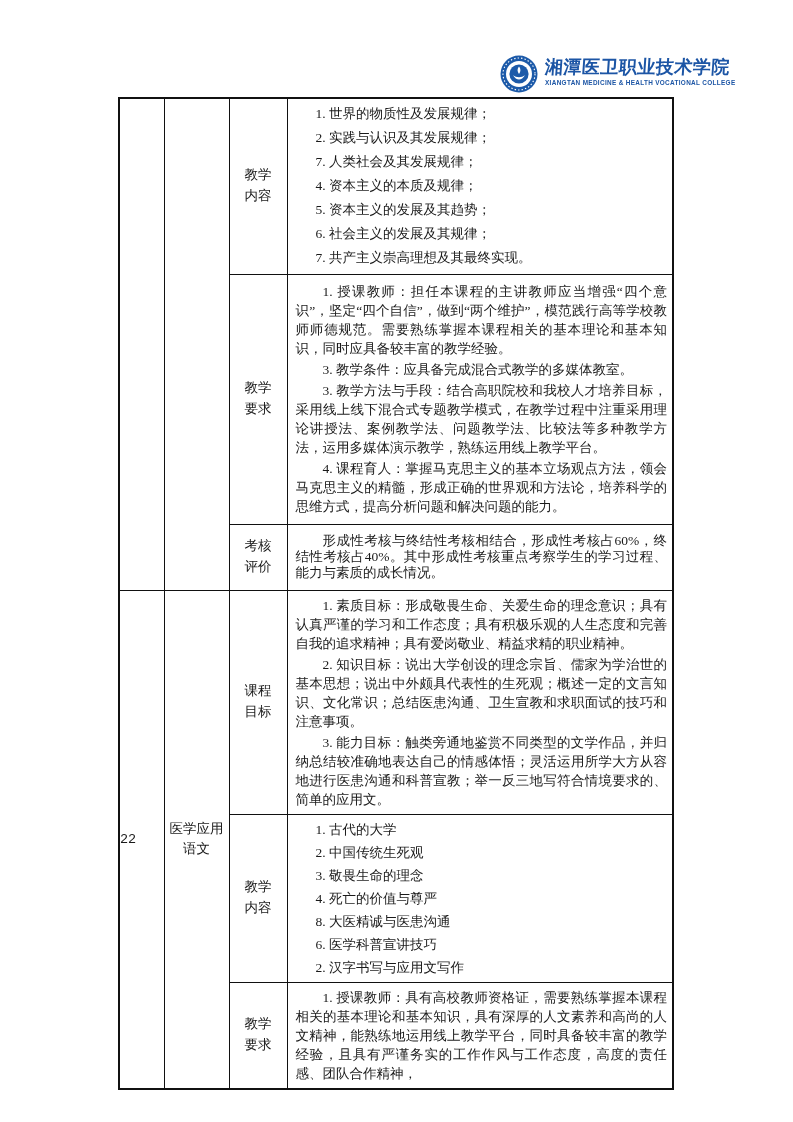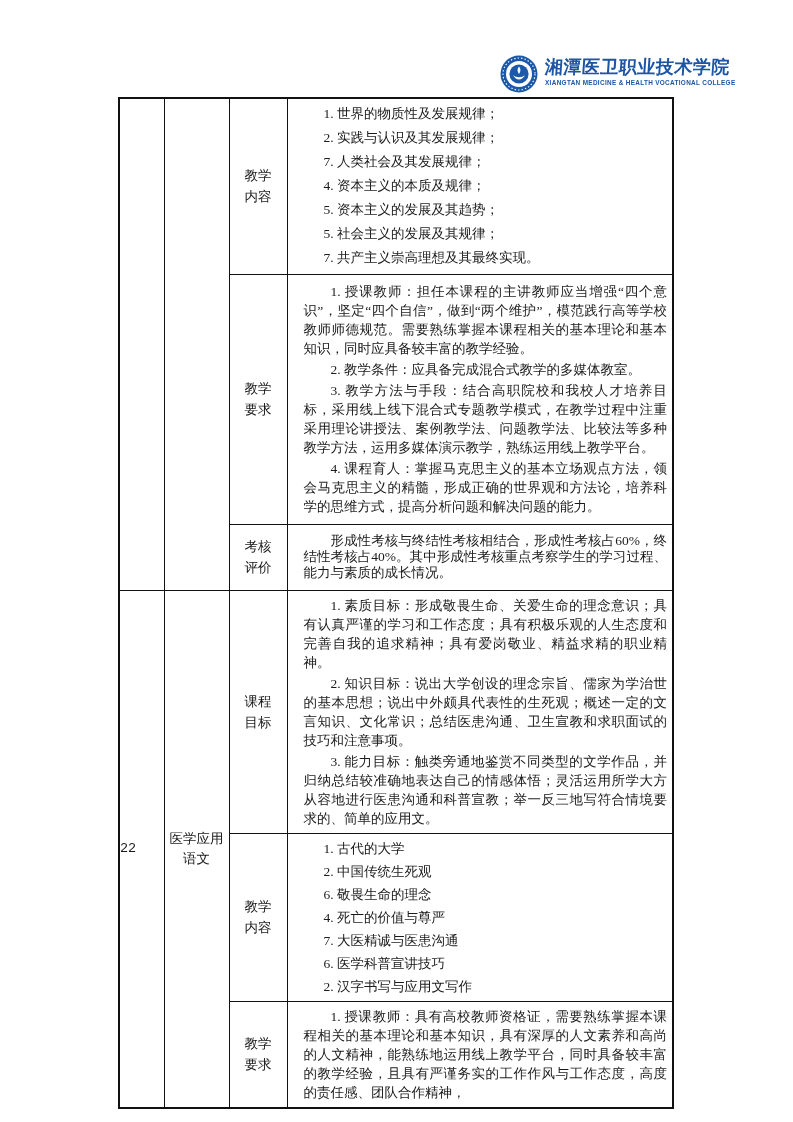--- a/index.html
+++ b/index.html
@@ -56,23 +56,23 @@
   table.syllabus td {
     border: 1px solid #111;
     font-size: 13.5px;
     vertical-align: middle;
   }
   td.num-cell {
     font-family: Liberation Mono, monospace;
     font-size: 13px;
   }
   td.course-cell { text-align: center; line-height: 20px; }
-  td.label-cell  { text-align: center; line-height: 21px; }
+  td.label-cell  { text-align: center; line-height: 21px; font-family: Liberation Mono, monospace; }
   td.content-cell {
-    padding: 3px 5px 3px 16px;
+    padding: 3px 5px 3px 8px;
     text-align: justify;
   }
   .list .li {
     padding-left: 20px;
     white-space: nowrap;
     overflow: hidden;
   }
   .list-roomy .li { line-height: 24px; }
   .list-mid .li   { line-height: 23px; }
   .content-cell p {
@@ -132,33 +132,33 @@
           <div>教学</div>
           <div>内容</div>
         </td>
         <td class="content-cell">
           <div class="list list-roomy">
             <div class="li">1. 世界的物质性及发展规律；</div>
             <div class="li">2. 实践与认识及其发展规律；</div>
             <div class="li">7. 人类社会及其发展规律；</div>
             <div class="li">4. 资本主义的本质及规律；</div>
             <div class="li">5. 资本主义的发展及其趋势；</div>
-            <div class="li">5. 社会主义的发展及其规律；</div>
+            <div class="li">6. 社会主义的发展及其规律；</div>
             <div class="li">7. 共产主义崇高理想及其最终实现。</div>
           </div>
         </td>
       </tr>
       <tr style="height:250px">
         <td class="label-cell">
           <div>教学</div>
           <div>要求</div>
         </td>
         <td class="content-cell">
           <p>1. 授课教师：担任本课程的主讲教师应当增强“四个意识”，坚定“四个自信”，做到“两个维护”，模范践行高等学校教师师德规范。需要熟练掌握本课程相关的基本理论和基本知识，同时应具备较丰富的教学经验。</p>
-          <p>2. 教学条件：应具备完成混合式教学的多媒体教室。</p>
+          <p>3. 教学条件：应具备完成混合式教学的多媒体教室。</p>
           <p>3. 教学方法与手段：结合高职院校和我校人才培养目标，采用线上线下混合式专题教学模式，在教学过程中注重采用理论讲授法、案例教学法、问题教学法、比较法等多种教学方法，运用多媒体演示教学，熟练运用线上教学平台。</p>
           <p>4. 课程育人：掌握马克思主义的基本立场观点方法，领会马克思主义的精髓，形成正确的世界观和方法论，培养科学的思维方式，提高分析问题和解决问题的能力。</p>
         </td>
       </tr>
       <tr style="height:66px">
         <td class="label-cell">
           <div>考核</div>
           <div>评价</div>
         </td>
         <td class="content-cell">
@@ -184,23 +184,23 @@
       </tr>
       <tr style="height:167px">
         <td class="label-cell">
           <div>教学</div>
           <div>内容</div>
         </td>
         <td class="content-cell">
           <div class="list list-mid">
             <div class="li">1. 古代的大学</div>
             <div class="li">2. 中国传统生死观</div>
-            <div class="li">6. 敬畏生命的理念</div>
+            <div class="li">3. 敬畏生命的理念</div>
             <div class="li">4. 死亡的价值与尊严</div>
-            <div class="li">7. 大医精诚与医患沟通</div>
+            <div class="li">8. 大医精诚与医患沟通</div>
             <div class="li">6. 医学科普宣讲技巧</div>
             <div class="li">2. 汉字书写与应用文写作</div>
           </div>
         </td>
       </tr>
       <tr style="height:76px">
         <td class="label-cell">
           <div>教学</div>
           <div>要求</div>
         </td>

